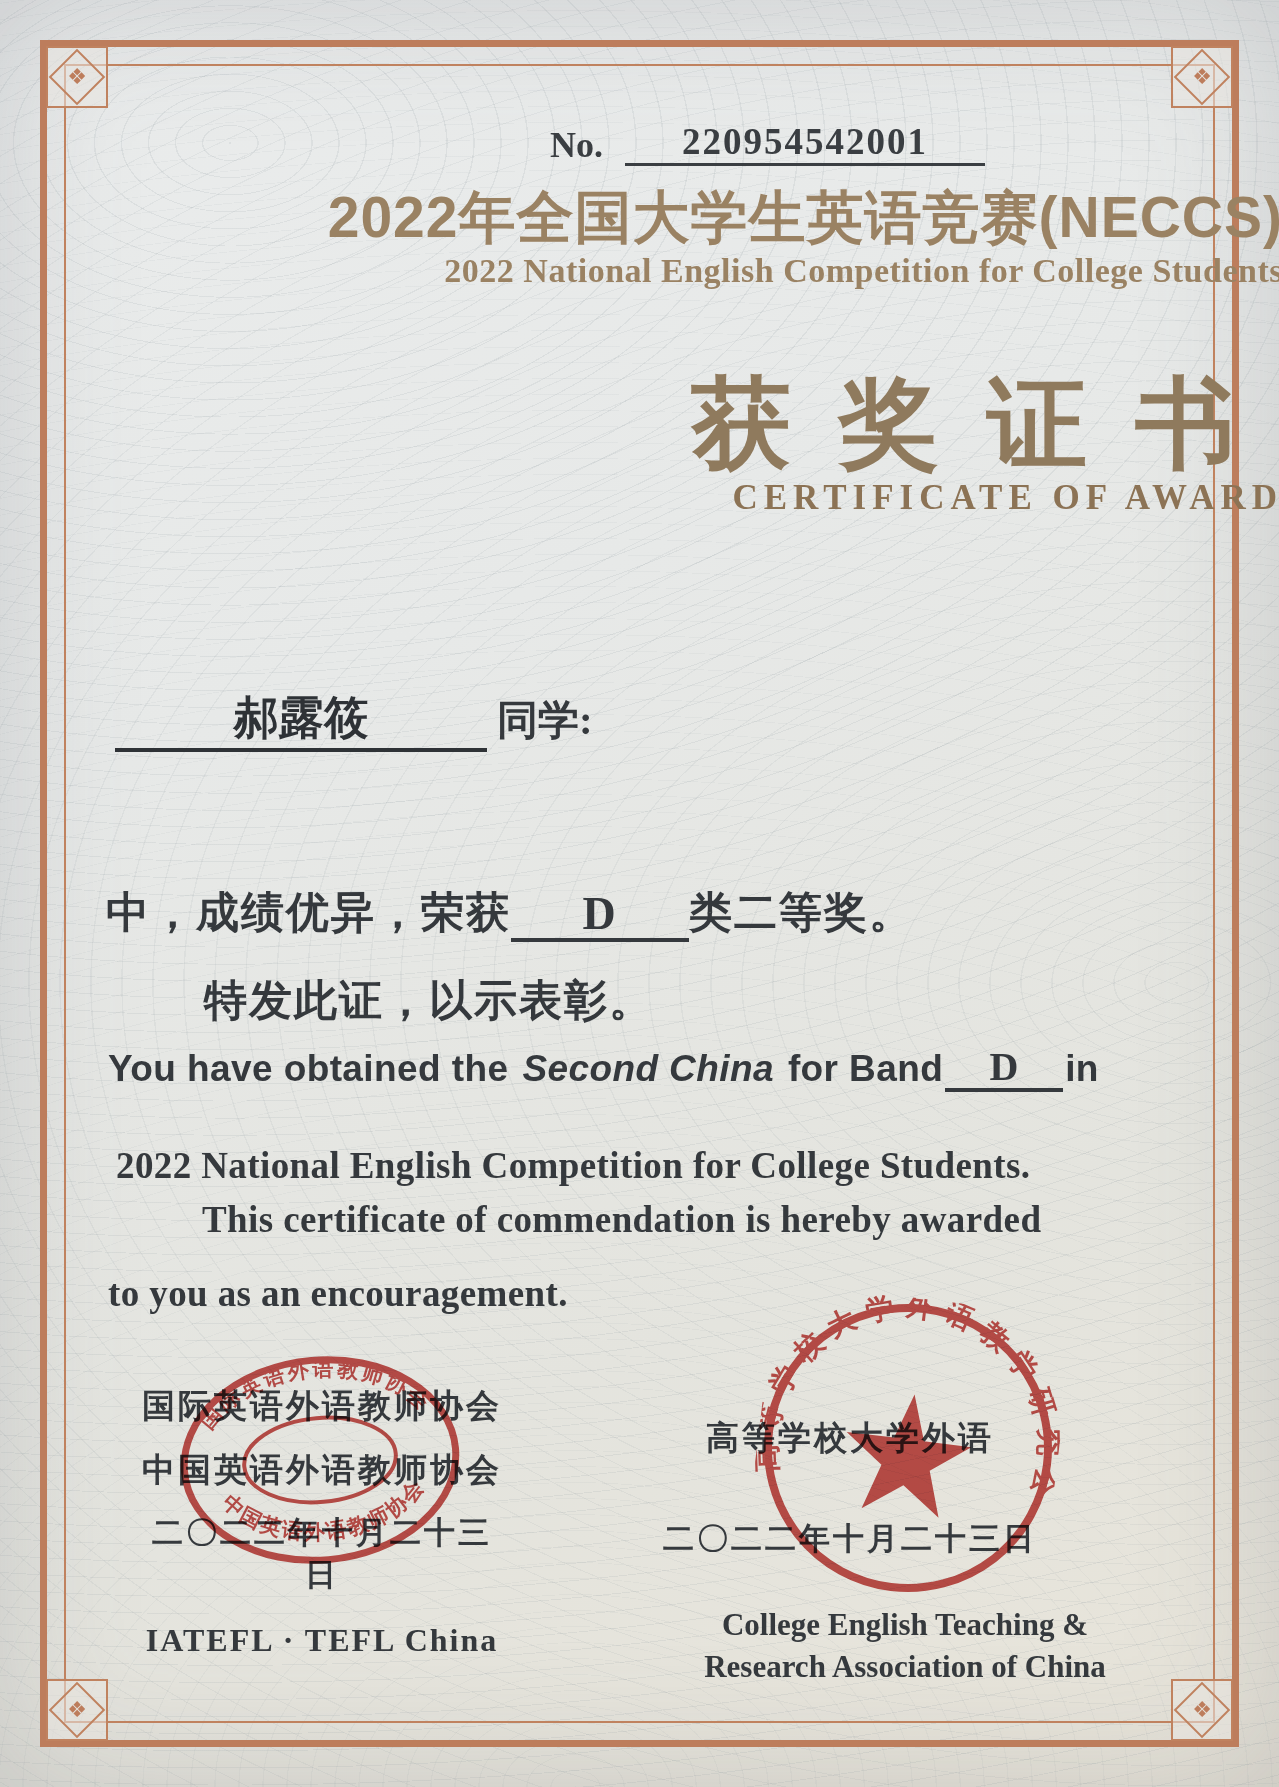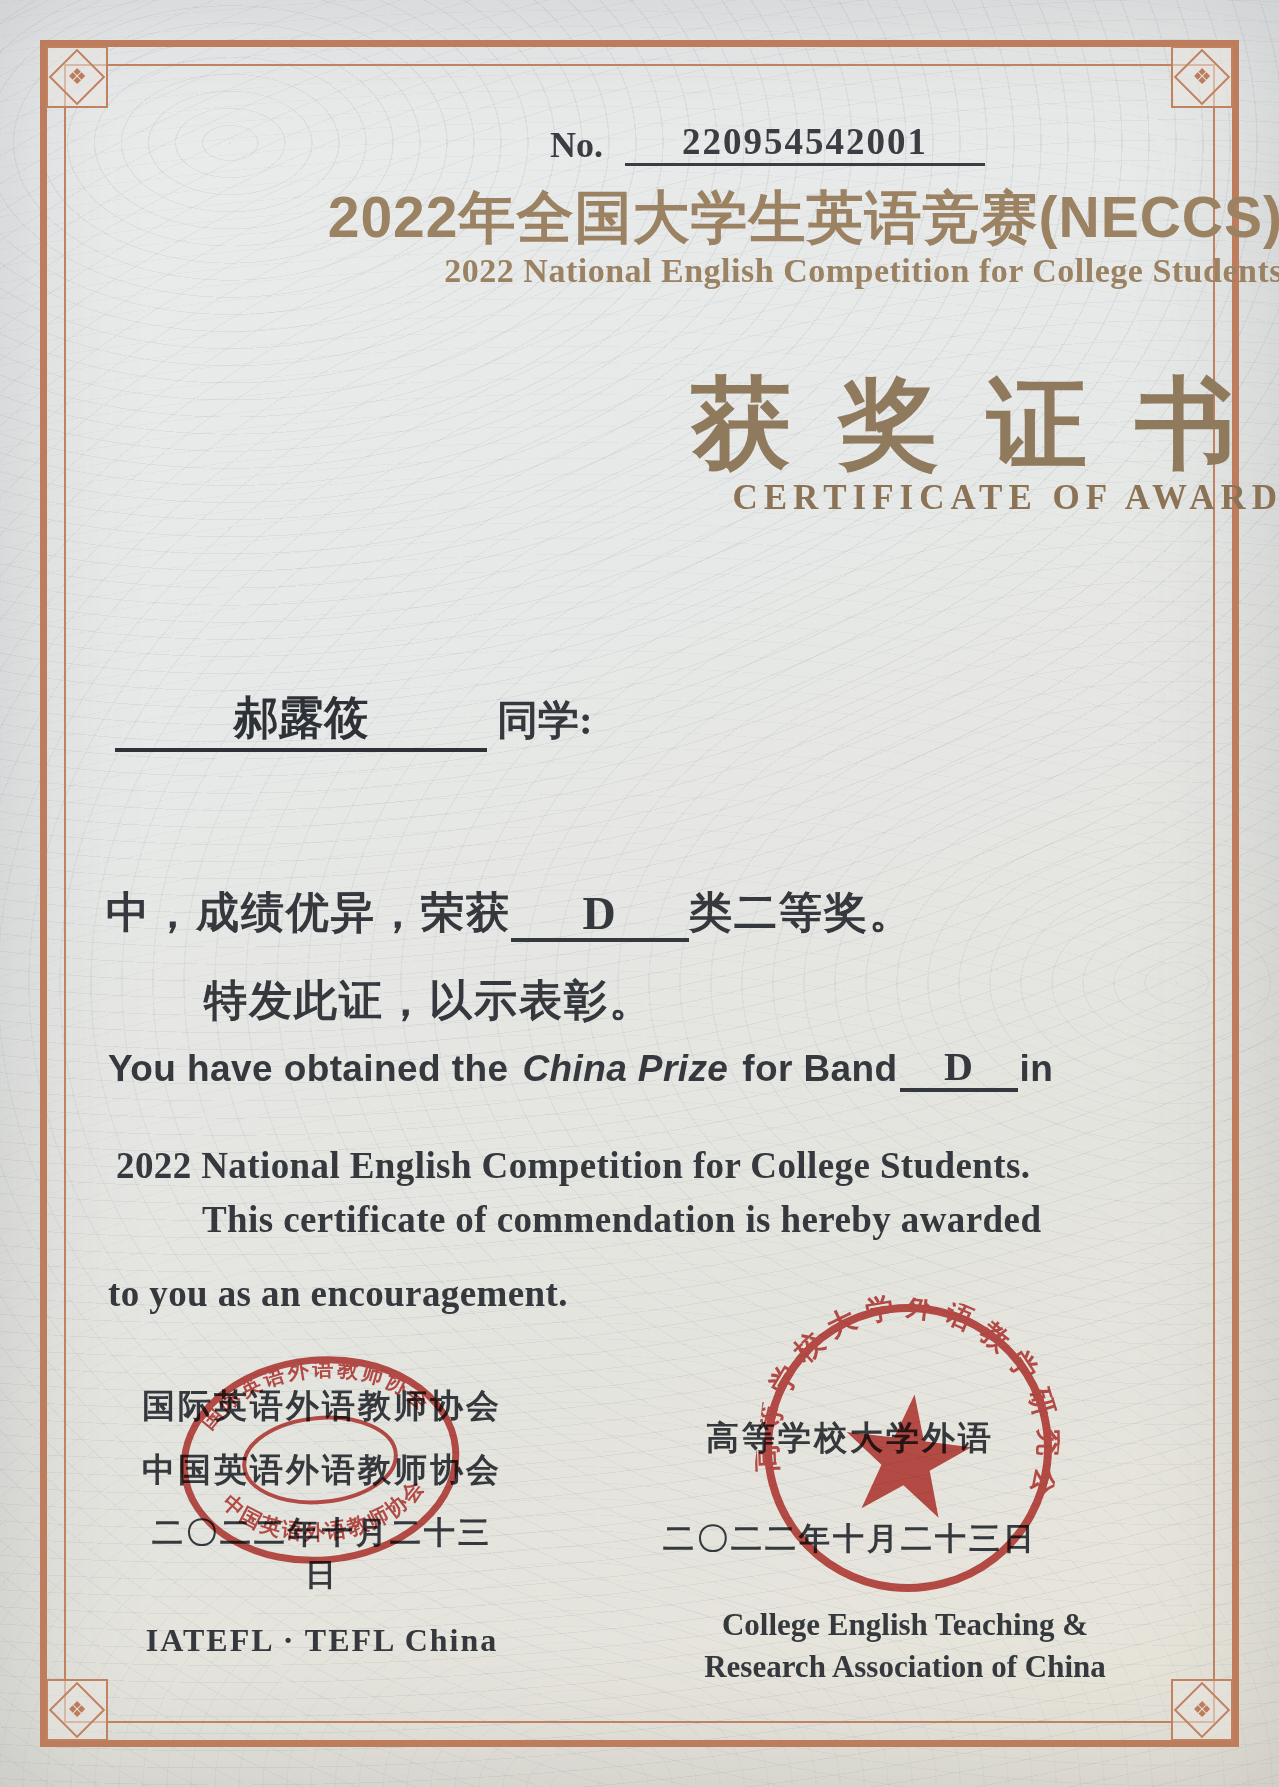--- a/index.html
+++ b/index.html
@@ -120,21 +120,21 @@
     <span class="band-ul">D</span>
     <span>类</span>
     <span class="prize-zh">二等奖</span>
     <span>。</span>
   </div>
 
   <div class="abs zh-line dark zh3">特发此证，以示表彰。</div>
 
   <div class="abs en-line dark en1">
     <span>You have obtained the</span>
-    <span class="sp">China Prize</span>
+    <span class="sp">Second China</span>
     <span>for Band</span>
     <span class="band-ul band-ul-en">D</span>
     <span>in</span>
   </div>
 
   <div class="abs en-line dark en2">2022 National English Competition for College Students.</div>
   <div class="abs en-line dark en3">This certificate of commendation is hereby awarded</div>
   <div class="abs en-line dark en4">to you as an encouragement.</div>
 
   <div class="abs sig sig-zh dark l1">国际英语外语教师协会</div>

